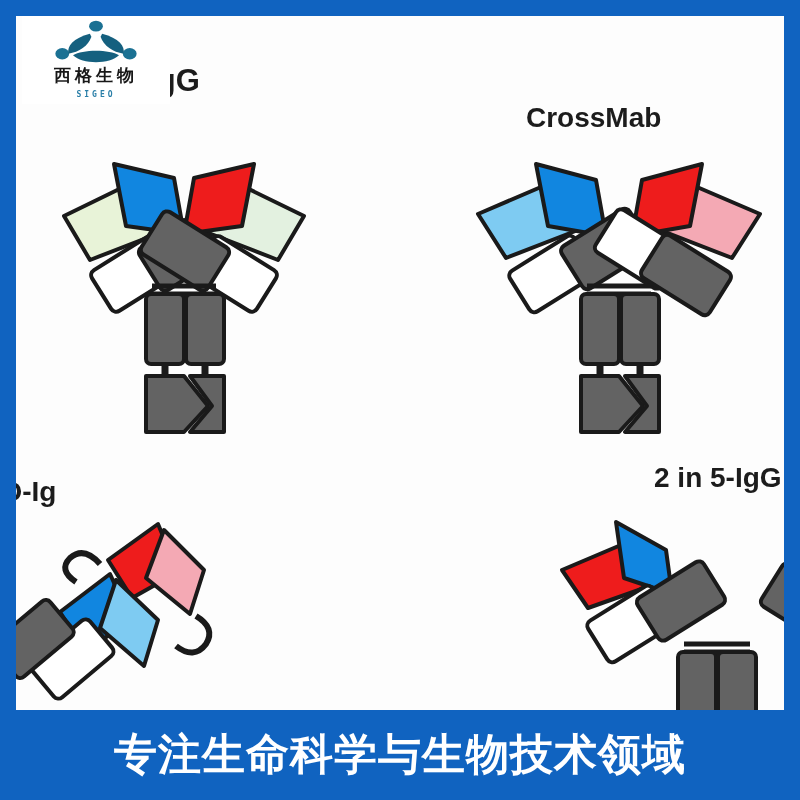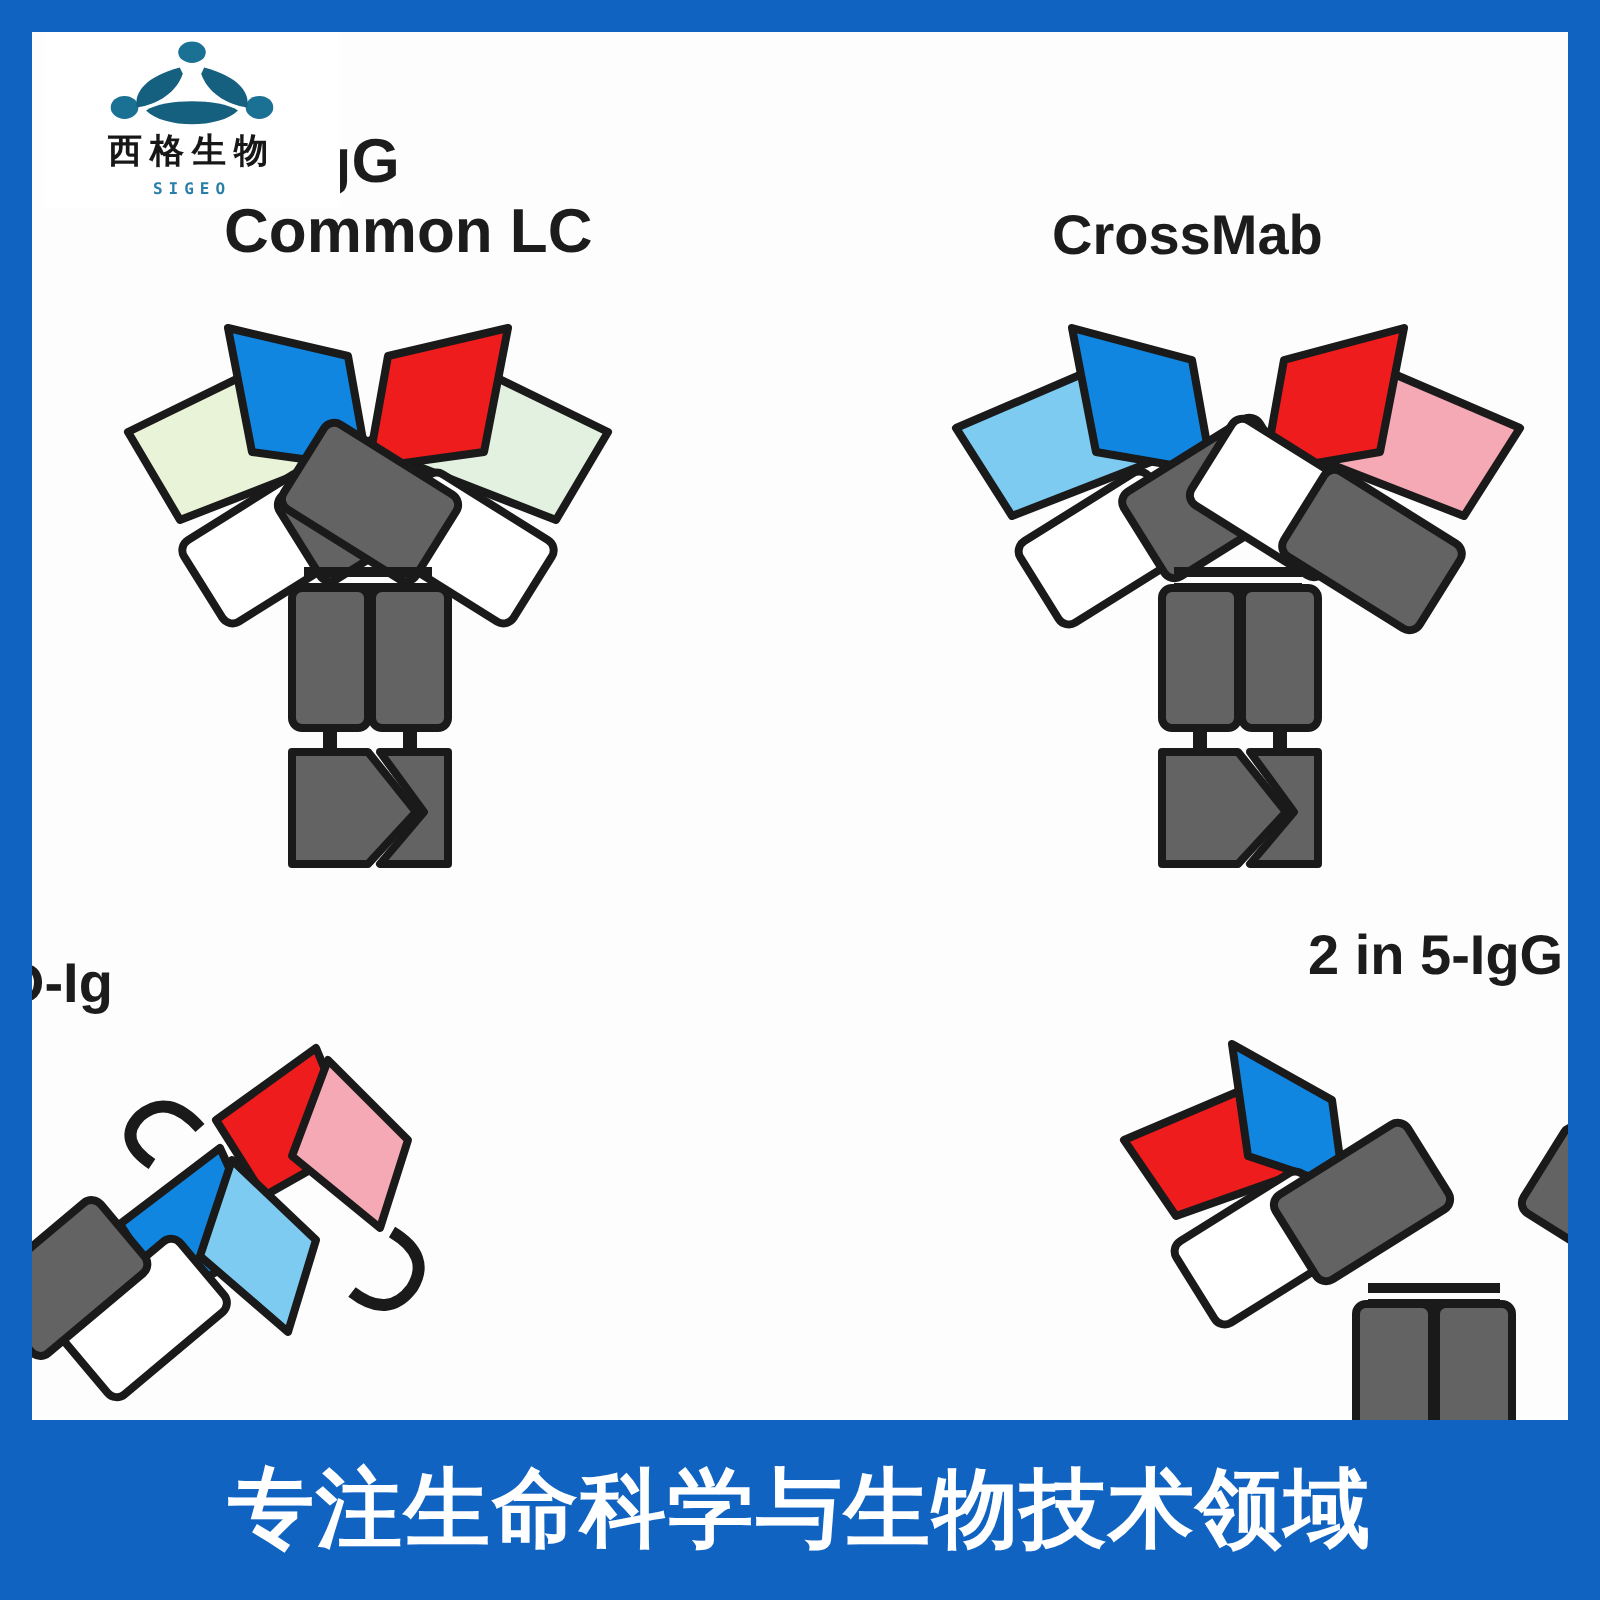--- a/index.html
+++ b/index.html
@@ -166,21 +166,20 @@
         <rect x="174" y="148" width="38" height="74" rx="5" fill="#636363"></rect>
         <line x1="153" y1="222" x2="153" y2="236" stroke-width="7"></line>
         <line x1="193" y1="222" x2="193" y2="236" stroke-width="7"></line>
         <rect x="134" y="234" width="38" height="30" rx="4" fill="#636363"></rect>
         <rect x="174" y="234" width="38" height="30" rx="4" fill="#636363"></rect>
       </g>
     </svg>
 
     <div class="diag-label" id="label-common-lc">
       <div>ih IgG</div>
-      <div>Common LC</div>
     </div>
     <div class="diag-label" id="label-crossmab">CrossMab</div>
     <div class="diag-label" id="label-dvd">D-Ig</div>
     <div class="diag-label" id="label-2in1">2 in 5-IgG</div>
 
   </div>
 
   <div id="logo-card">
     <svg id="logo-mark" viewBox="0 0 120 60">
       <ellipse cx="60" cy="8" rx="9" ry="7" fill="#1b7193"></ellipse>

